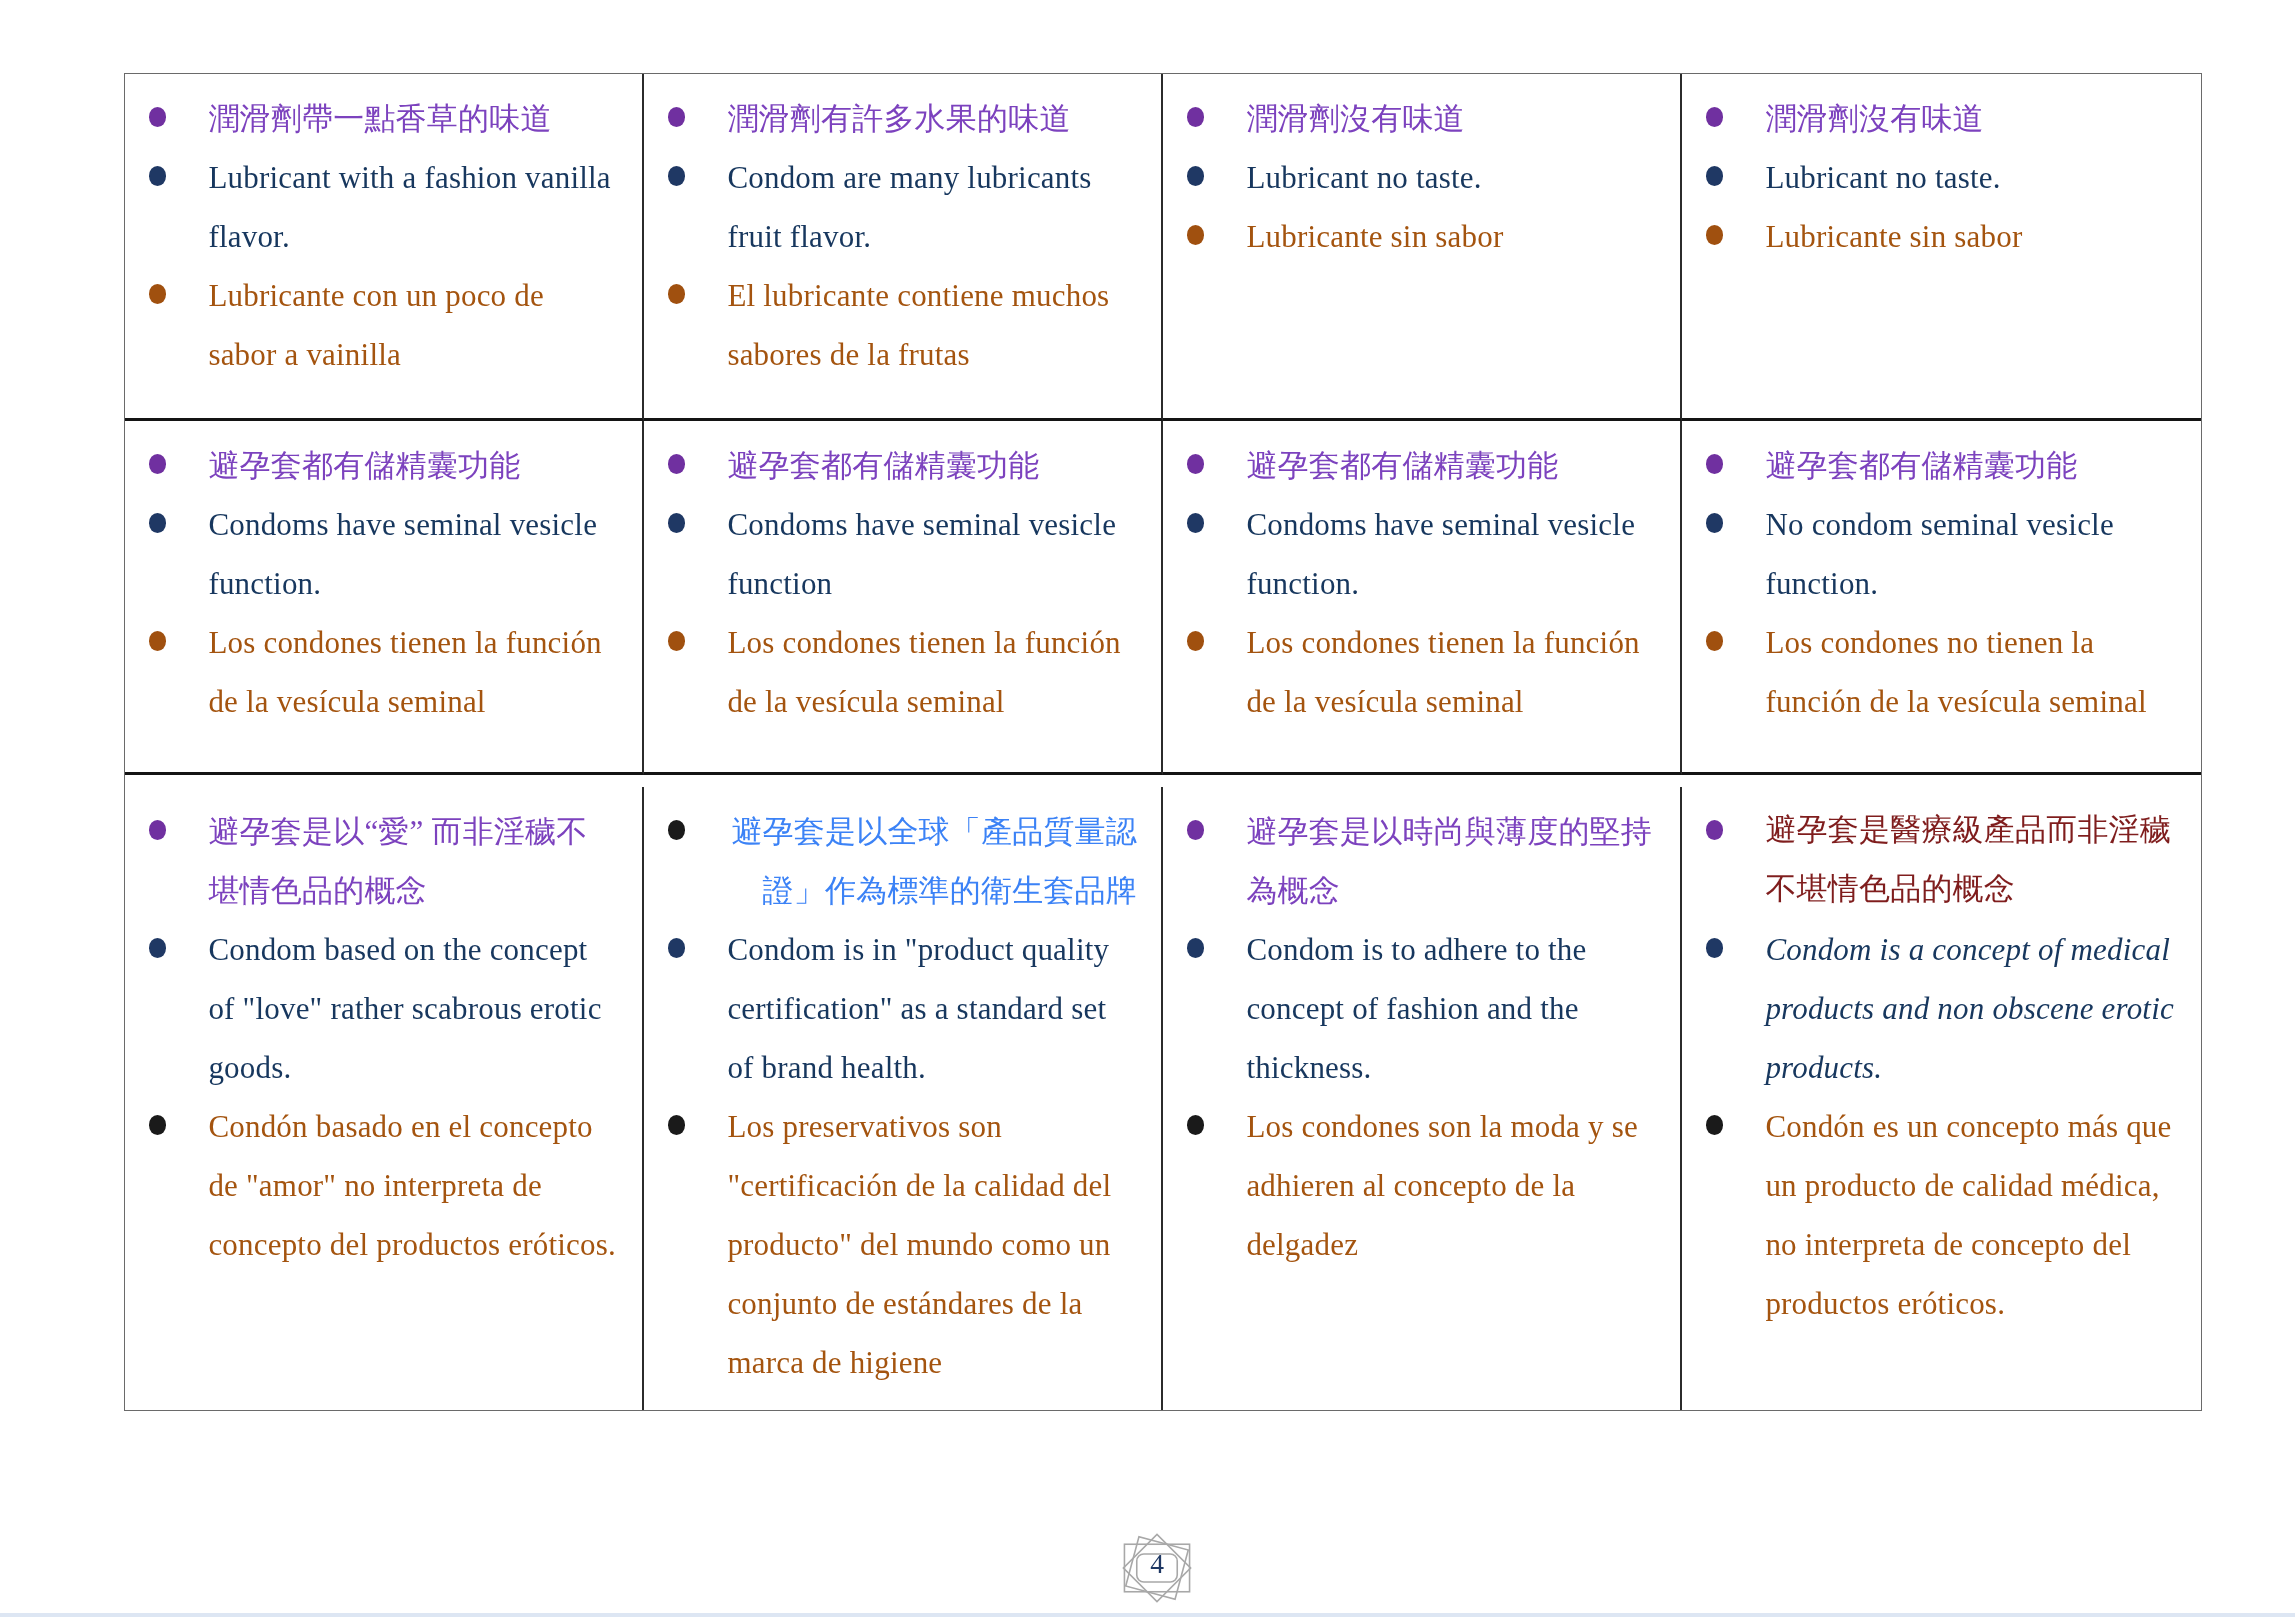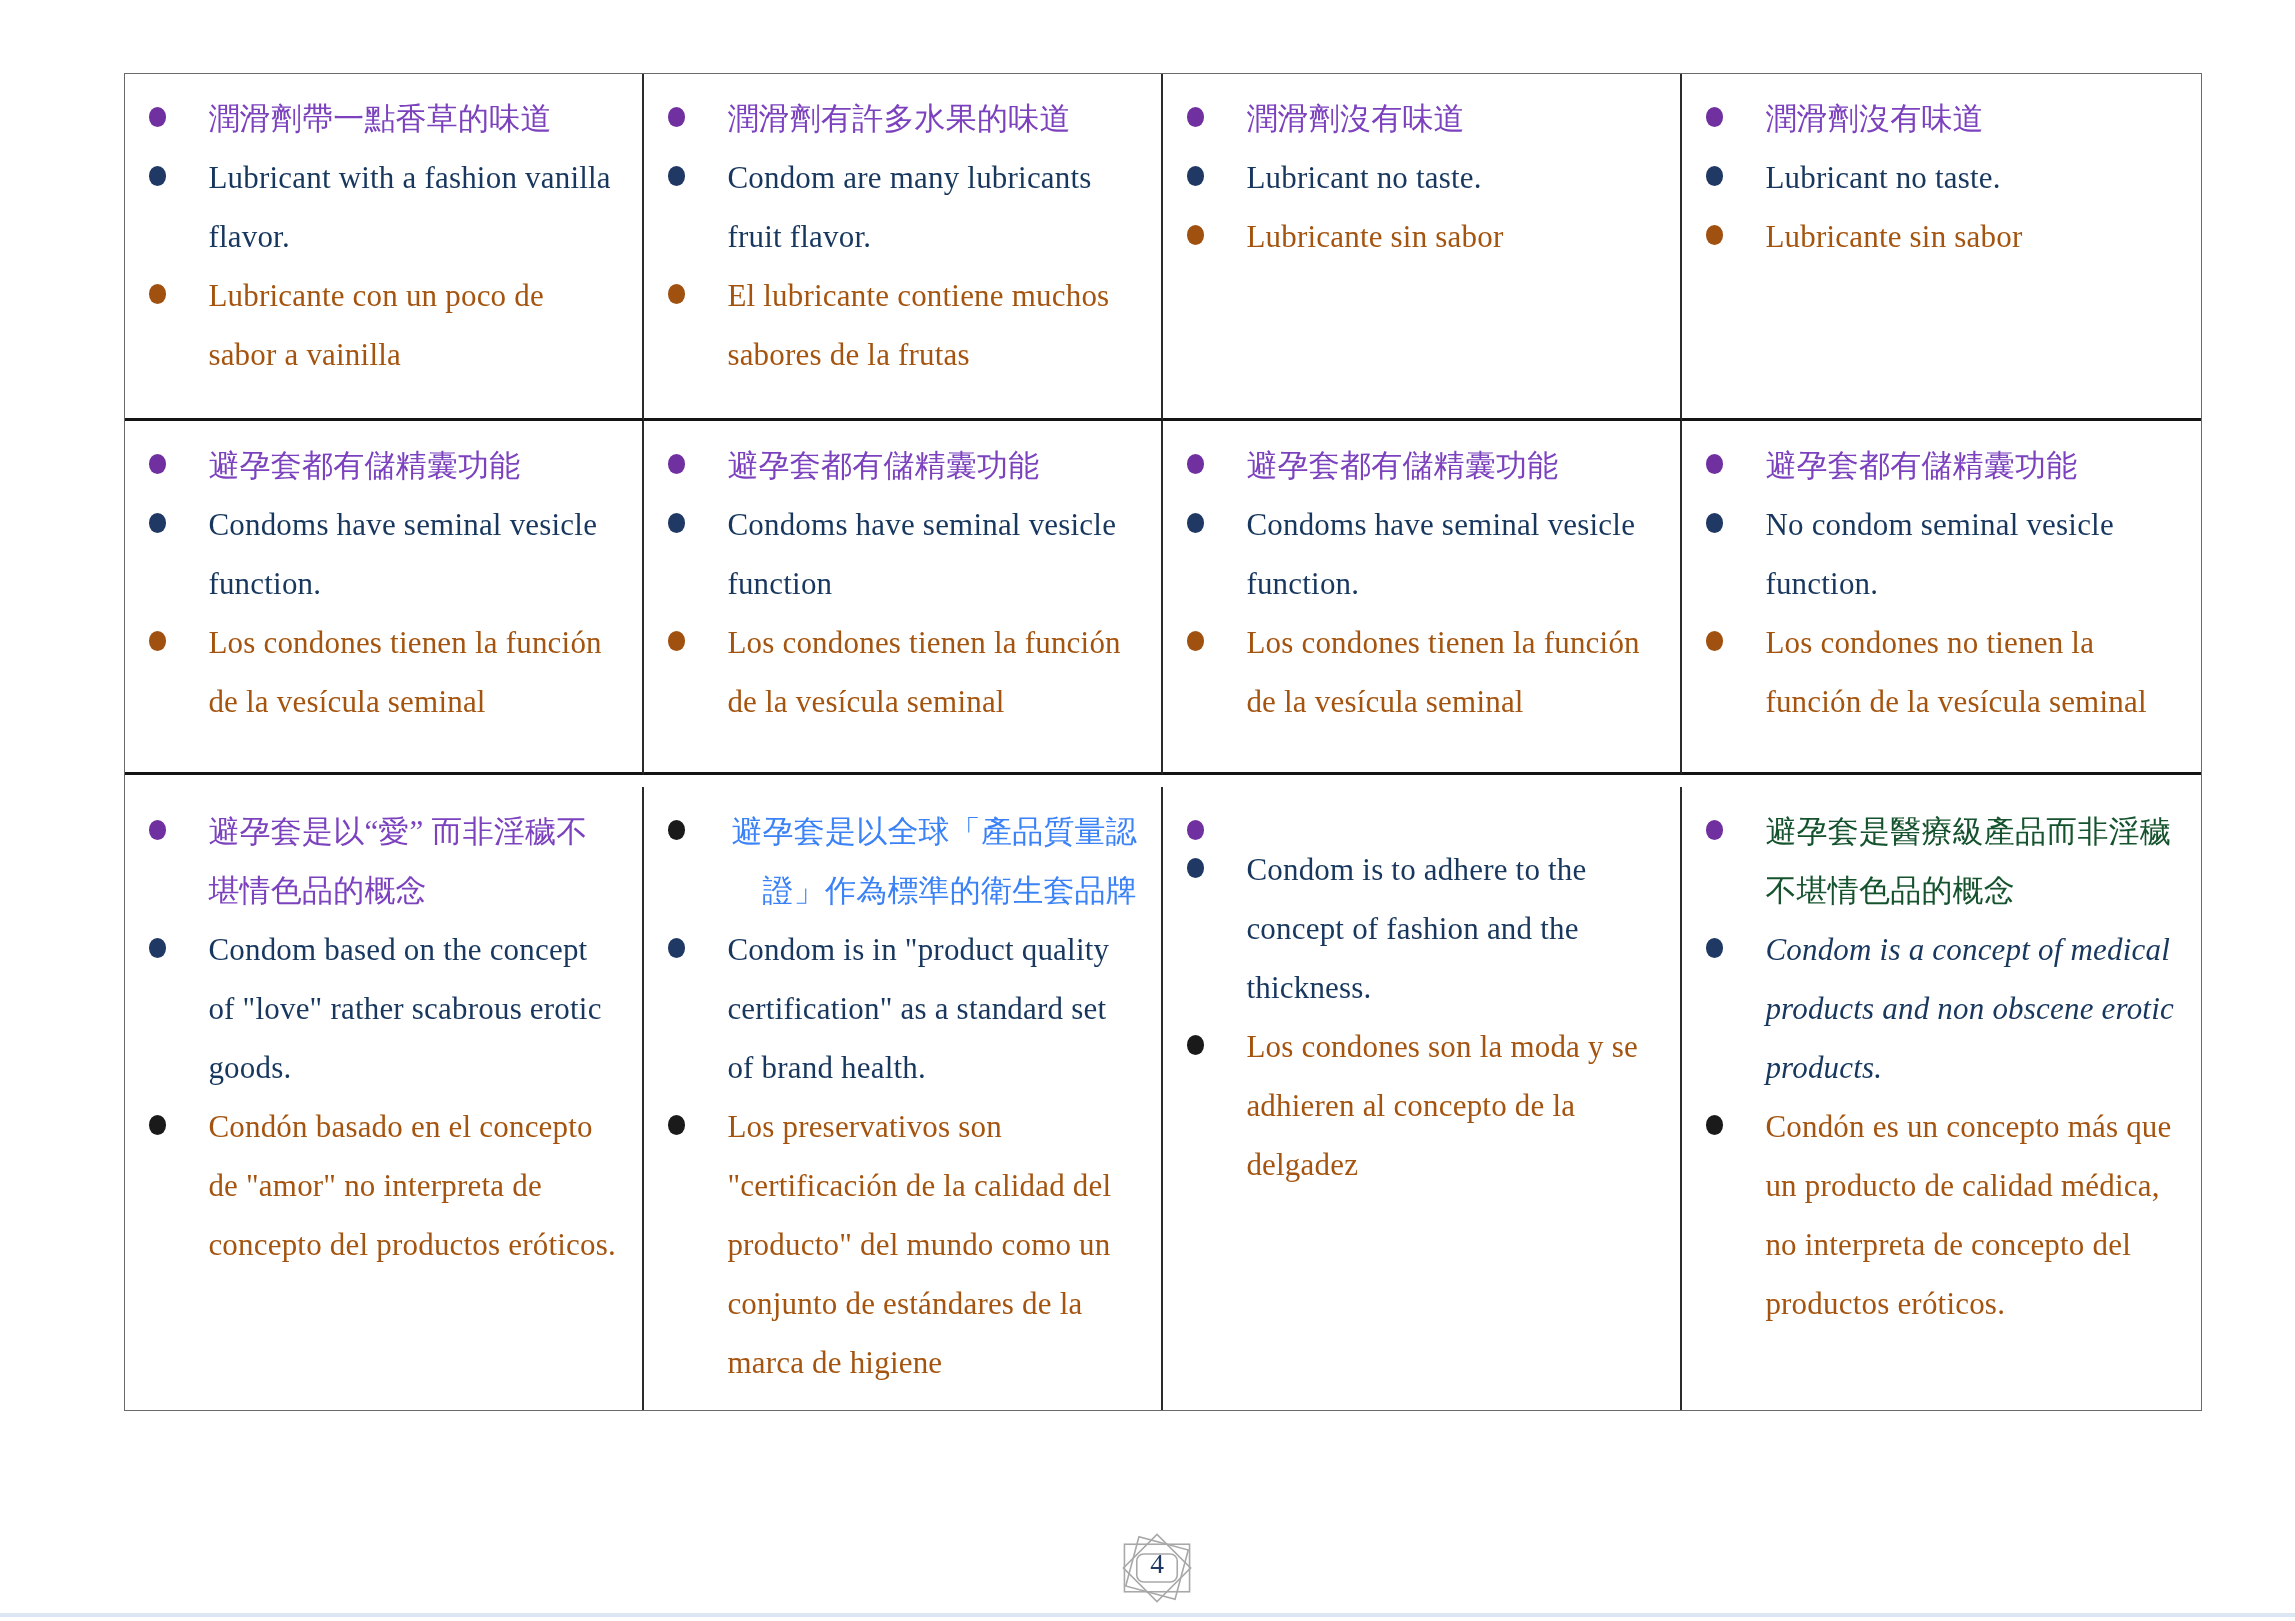--- a/index.html
+++ b/index.html
@@ -207,34 +207,35 @@
         <div class="txt" style="color: rgb(23, 55, 94);">Condom is in "product quality certification" as a standard set of brand health.</div>
       </div>
       <div class="item">
         <span class="bullet" style="background: rgb(26, 26, 26);"></span>
         <div class="txt" style="color: rgb(164, 84, 15);">Los preservativos son "certificación de la calidad del producto" del mundo como un conjunto de estándares de la marca de higiene</div>
       </div>
     </div>
     <div class="cell r2 c2">
       <div class="item">
         <span class="bullet" style="background: rgb(112, 48, 160);"></span>
+        <div class="txt" style="color: rgb(124, 66, 190);">避孕套是以時尚與薄度的堅持為概念</div>
       </div>
       <div class="item">
         <span class="bullet" style="background: rgb(31, 56, 100);"></span>
         <div class="txt" style="color: rgb(23, 55, 94);">Condom is to adhere to the concept of fashion and the thickness.</div>
       </div>
       <div class="item">
         <span class="bullet" style="background: rgb(26, 26, 26);"></span>
         <div class="txt" style="color: rgb(164, 84, 15);">Los condones son la moda y se adhieren al concepto de la delgadez</div>
       </div>
     </div>
     <div class="cell r2 c3">
       <div class="item">
         <span class="bullet" style="background: rgb(112, 48, 160);"></span>
-        <div class="txt" style="color: #14532d;">避孕套是醫療級產品而非淫穢不堪情色品的概念</div>
+        <div class="txt" style="color: #7f1d1d; font-family: Liberation Mono, monospace;">避孕套是醫療級產品而非淫穢不堪情色品的概念</div>
       </div>
       <div class="item">
         <span class="bullet" style="background: rgb(31, 56, 100);"></span>
         <div class="txt" style="color: rgb(23, 55, 94); font-style: italic;">Condom is a concept of medical products and non obscene erotic products.</div>
       </div>
       <div class="item">
         <span class="bullet" style="background: rgb(26, 26, 26);"></span>
         <div class="txt" style="color: rgb(164, 84, 15);">Condón es un concepto más que un producto de calidad médica, no interpreta de concepto del productos eróticos.</div>
       </div>
     </div>

